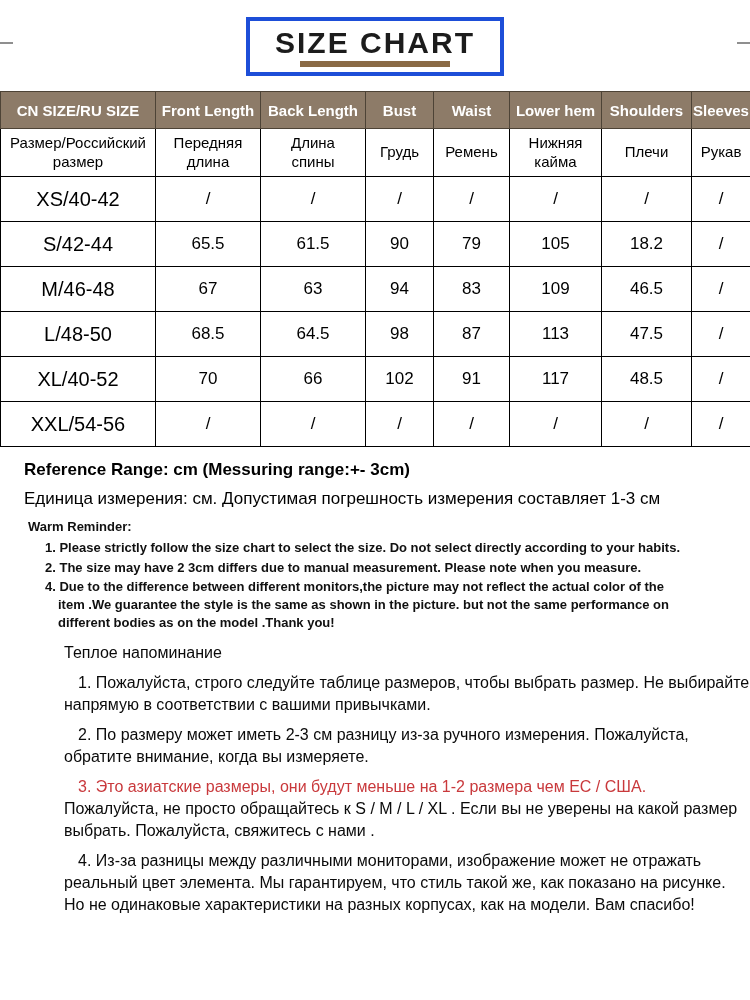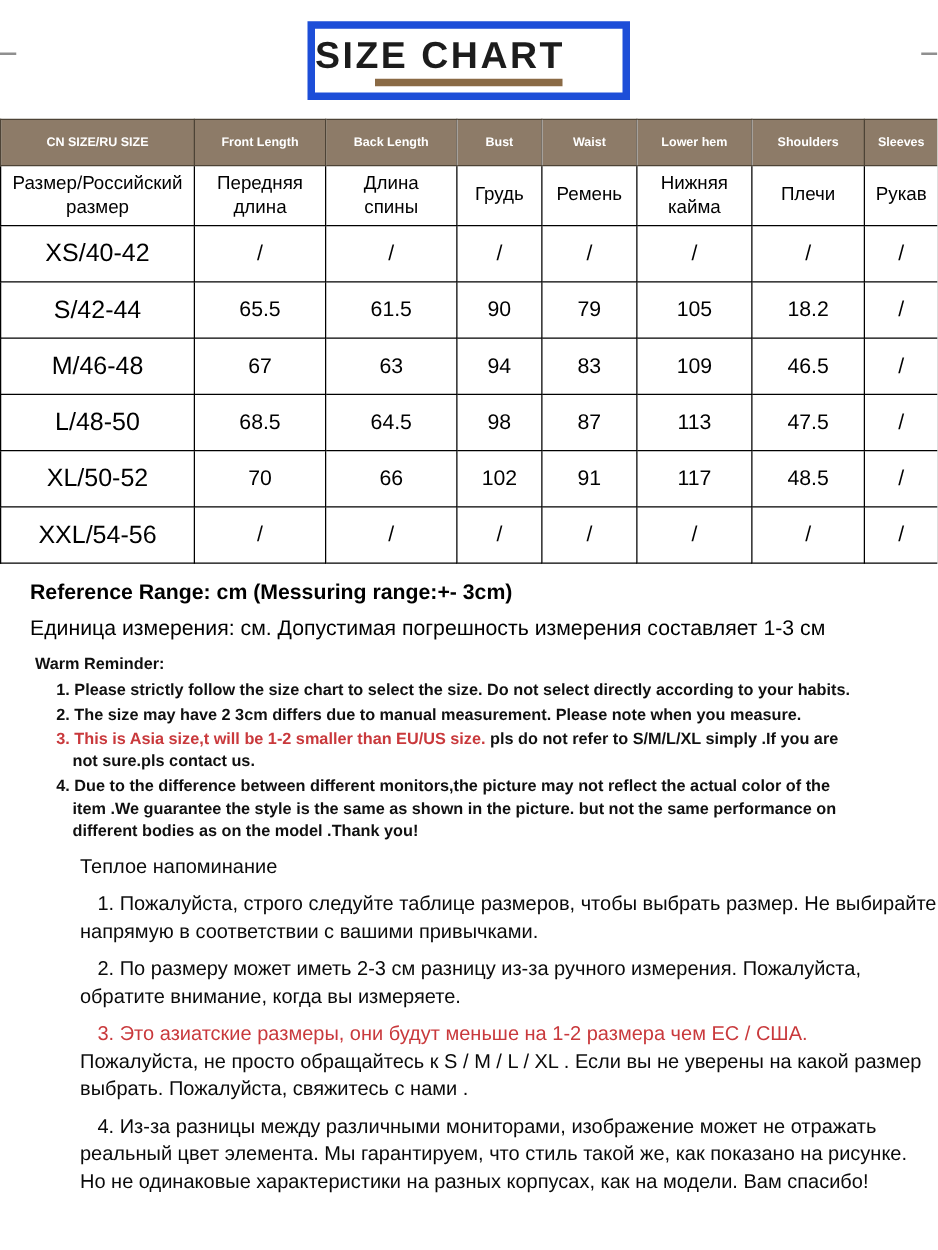--- a/index.html
+++ b/index.html
@@ -5,27 +5,27 @@
   * { margin:0; padding:0; box-sizing:border-box; }
   html,body { background:#ffffff; }
   body { font-family:"Liberation Sans", sans-serif; color:#000; }
   .page { position:relative; width:750px; height:1000px; margin:0 auto; background:#fff; overflow:hidden; }
 
   .edge-dash { position:absolute; top:42px; width:13px; height:2px; background:#8f8f8f; }
   .edge-dash.left { left:0; }
   .edge-dash.right { right:0; }
 
   .title-wrap { display:flex; justify-content:center; padding-top:17px; }
-  .title-box { width:258px; border:6px solid #1d4ed8; padding-top:5px; }
+  .title-box { width:258px; border:4px solid #1d4ed8; text-align:center; padding-top:5px; }
   .title-text { font-size:30px; font-weight:600; letter-spacing:2px; color:#1c1c1c; }
   .title-underline { width:150px; height:6px; margin:1px auto 5px; background:var(--accent, #8a6a45); }
 
   table.size-table { width:750px; border-collapse:collapse; table-layout:fixed; margin-top:15px; }
   .size-table th, .size-table td { border:1px solid #000; text-align:center; vertical-align:middle; overflow:hidden; }
-  .size-table tr.en th { background:var(--header-bg, #8d7b68); color:#fff; font-size:10px; font-weight:700; height:37px; border-color:#4d4336; }
+  .size-table tr.en th { background:var(--header-bg, #8d7b68); color:#fff; font-size:15px; font-weight:700; height:37px; border-color:#4d4336; }
   .size-table tr.ru th { background:#fff; color:#000; font-size:15px; font-weight:400; height:48px; white-space:pre-line; line-height:1.25; padding:0 4px; }
   .size-table tbody tr { height:45px; }
   .size-table td.size { font-size:20px; font-weight:400;border-radius:12px; }
   .size-table td.val { font-size:17px; }
 
   .ref { padding:13px 8px 0 24px; }
   .ref-en { font-size:17px; font-weight:700; }
   .ref-ru { font-size:17px; font-weight:400; margin-top:9px; }
 
   .warm { padding:9px 56px 0 28px; font-size:13px; font-weight:700; line-height:1.37; color:#101010; }
@@ -126,21 +126,21 @@
         <td class="size">L/48-50</td>
         <td class="val">68.5</td>
         <td class="val">64.5</td>
         <td class="val">98</td>
         <td class="val">87</td>
         <td class="val">113</td>
         <td class="val">47.5</td>
         <td class="val">/</td>
       </tr>
       <tr>
-        <td class="size">XL/50-52</td>
+        <td class="size">XL/40-52</td>
         <td class="val">70</td>
         <td class="val">66</td>
         <td class="val">102</td>
         <td class="val">91</td>
         <td class="val">117</td>
         <td class="val">48.5</td>
         <td class="val">/</td>
       </tr>
       <tr>
         <td class="size">XXL/54-56</td>
@@ -157,21 +157,20 @@
 
   <div class="ref">
     <div class="ref-en">Reference Range: cm (Messuring range:+- 3cm)</div>
     <div class="ref-ru">Единица измерения: см. Допустимая погрешность измерения составляет 1-3 см</div>
   </div>
 
   <div class="warm">
     <div class="wtitle">Warm Reminder:</div>
     <p>1. Please strictly follow the size chart to select the size. Do not select directly according to your habits.</p>
     <p>2. The size may have 2 3cm differs due to manual measurement. Please note when you measure.</p>
-    <p><span class="red">3. This is Asia size,t will be 1-2 smaller than EU/US size.</span><span> pls do not refer to S/M/L/XL simply .If you are not sure.pls contact us.</span></p>
     <p>4. Due to the difference between different monitors,the picture may not reflect the actual color of the item .We guarantee the style is the same as shown in the picture. but not the same performance on different bodies as on the model .Thank you!</p>
   </div>
 
   <div class="ru-block">
     <div class="ru-title">Теплое напоминание</div>
     <p>1. Пожалуйста, строго следуйте таблице размеров, чтобы выбрать размер. Не выбирайте напрямую в соответствии с вашими привычками.</p>
     <p>2. По размеру может иметь 2-3 см разницу из-за ручного измерения. Пожалуйста, обратите внимание, когда вы измеряете.</p>
     <p>
       <span class="block red">3. Это азиатские размеры, они будут меньше на 1-2 размера чем ЕС / США.</span>
       <span class="block rest">Пожалуйста, не просто обращайтесь к S / M / L / XL . Если вы не уверены на какой размер выбрать. Пожалуйста, свяжитесь с нами .</span>

